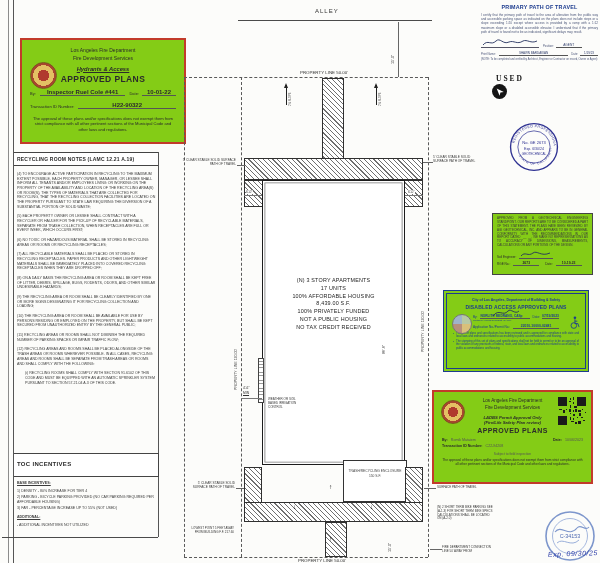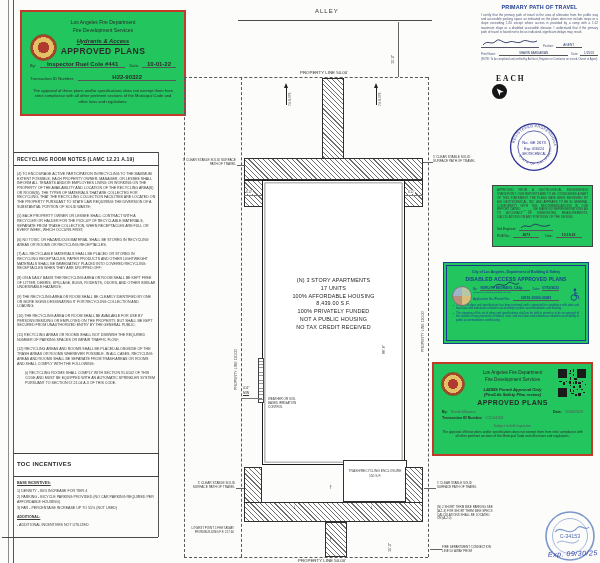--- a/index.html
+++ b/index.html
@@ -14,21 +14,21 @@
   .vline{width:0;border-left:1px solid #8c8c8c;}
   .vdash{width:0;border-left:1px dashed #5a5a5a;}
   .hdash{height:0;border-top:1px dashed #5a5a5a;}
   .hline{height:0;border-top:1px solid #4a4a4a;}
   .vtext{writing-mode:vertical-rl;transform:rotate(180deg);white-space:nowrap;}
   .tiny{font-size:3.2px;line-height:1.25;color:#3a3a3a;}
   .dimtxt{font-size:3.6px;color:#333;}
   .leader{position:absolute;height:1px;background:#666;}
   .notes p{margin:0 0 5px 0;}
   .u{border-bottom:1px solid #555;}
-  .stampbox{background:#22c55e;box-sizing:border-box;}
+  .stampbox{background:#84cc16;box-sizing:border-box;margin-top:28px;}
   
   .lafd1{left:20px;top:10px;width:166px;height:106px;border:2.5px solid #c23b2a;}
   .goldseal{border-radius:50%;background:radial-gradient(circle,#b03a2e 0 32%,#e3c063 33% 58%,#a8452f 59% 74%,#e3c063 75% 100%);border:1px solid #7a5a1e;}
   
   .ppt-body{font-size:3.1px;line-height:1.35;color:#4a5578;text-align:justify;}
   
   .ada{left:443px;top:262px;width:146px;height:82px;border:4px double #1d3c8f;color:#1d3c8f;}
   
   .lafd2{left:432px;top:362px;width:161px;height:94px;border:2px solid #c23b2a;}
   .cityseal{border-radius:50%;border:1px solid #777;
@@ -192,21 +192,21 @@
   </div>
   <div style="display:flex;align-items:flex-end;margin-top:3px;">
     <span style="font-size:2.8px;color:#4a5578;">Print Name:</span>
     <span class="u" style="font-size:3px;color:#33406e;flex:1;margin:0 3px;text-align:center;">SHAWN BARDAKIAN</span>
     <span style="font-size:2.8px;color:#4a5578;">Date:</span>
     <span class="u" style="font-size:3px;color:#33406e;width:18px;margin-left:2px;text-align:center;">1/19/23</span>
   </div>
   <div style="font-size:2.6px;color:#4a5578;margin-top:2.5px;">(NOTE: To be completed and verified by Architect, Engineer or Contractor on record, Owner or Agent)</div>
 </div>
 
-<div class="abs northlbl" style="left:496px;top:74px;">EACH</div>
+<div class="abs northlbl" style="left:496px;top:74px;">USED</div>
 <svg class="abs" width="15" height="15" viewBox="0 0 10 10" style="left:492px;top:84px;">
   <circle cx="5" cy="5" r="5" fill="#151515"></circle>
   <path d="M3.1,7.2 L5,2.2 L6.9,7.2 L5,5.9 Z" fill="#ffffff" transform="rotate(-42 5 5)"></path>
 </svg>
 
 <svg class="abs" width="50" height="50" viewBox="0 0 48 48" style="left:509px;top:122px;">
   <circle cx="24" cy="24" r="22.5" fill="none" stroke="#2e3192" stroke-width="1.3"></circle>
   <circle cx="24" cy="24" r="15.5" fill="none" stroke="#2e3192" stroke-width="0.7"></circle>
   <defs>
     <path id="arcT" d="M 5,24 A 19,19 0 0 1 43,24"></path>

